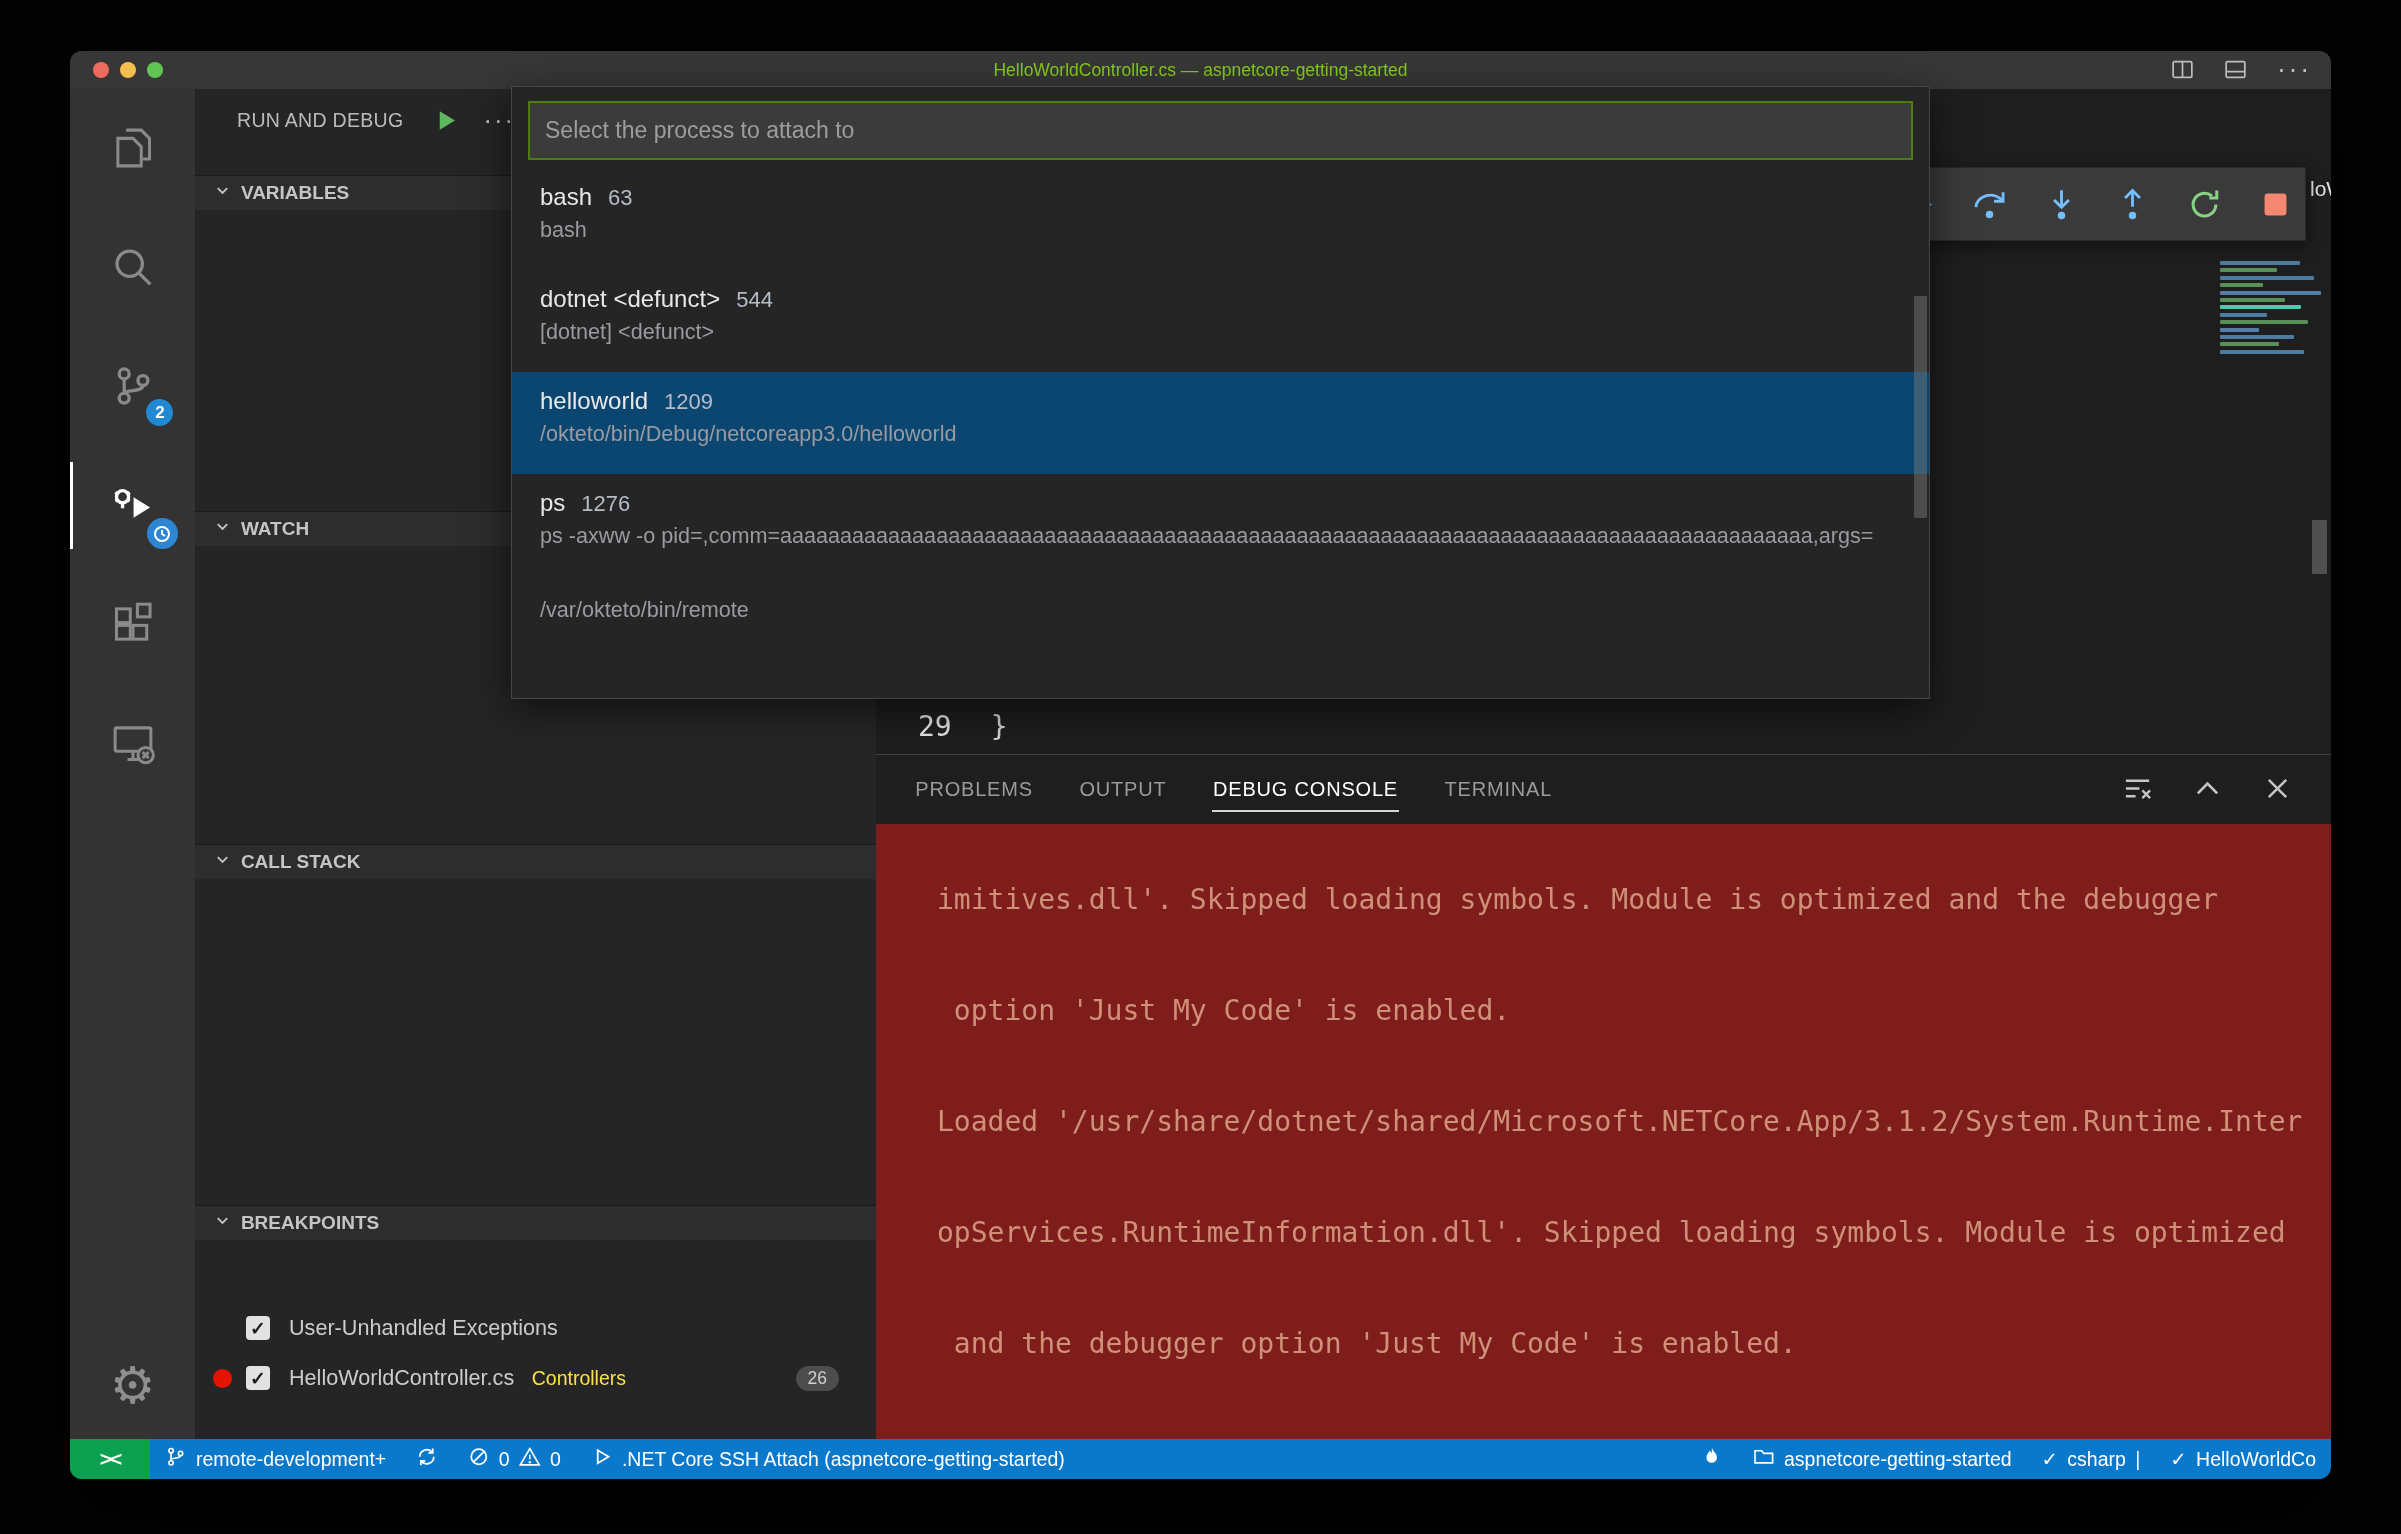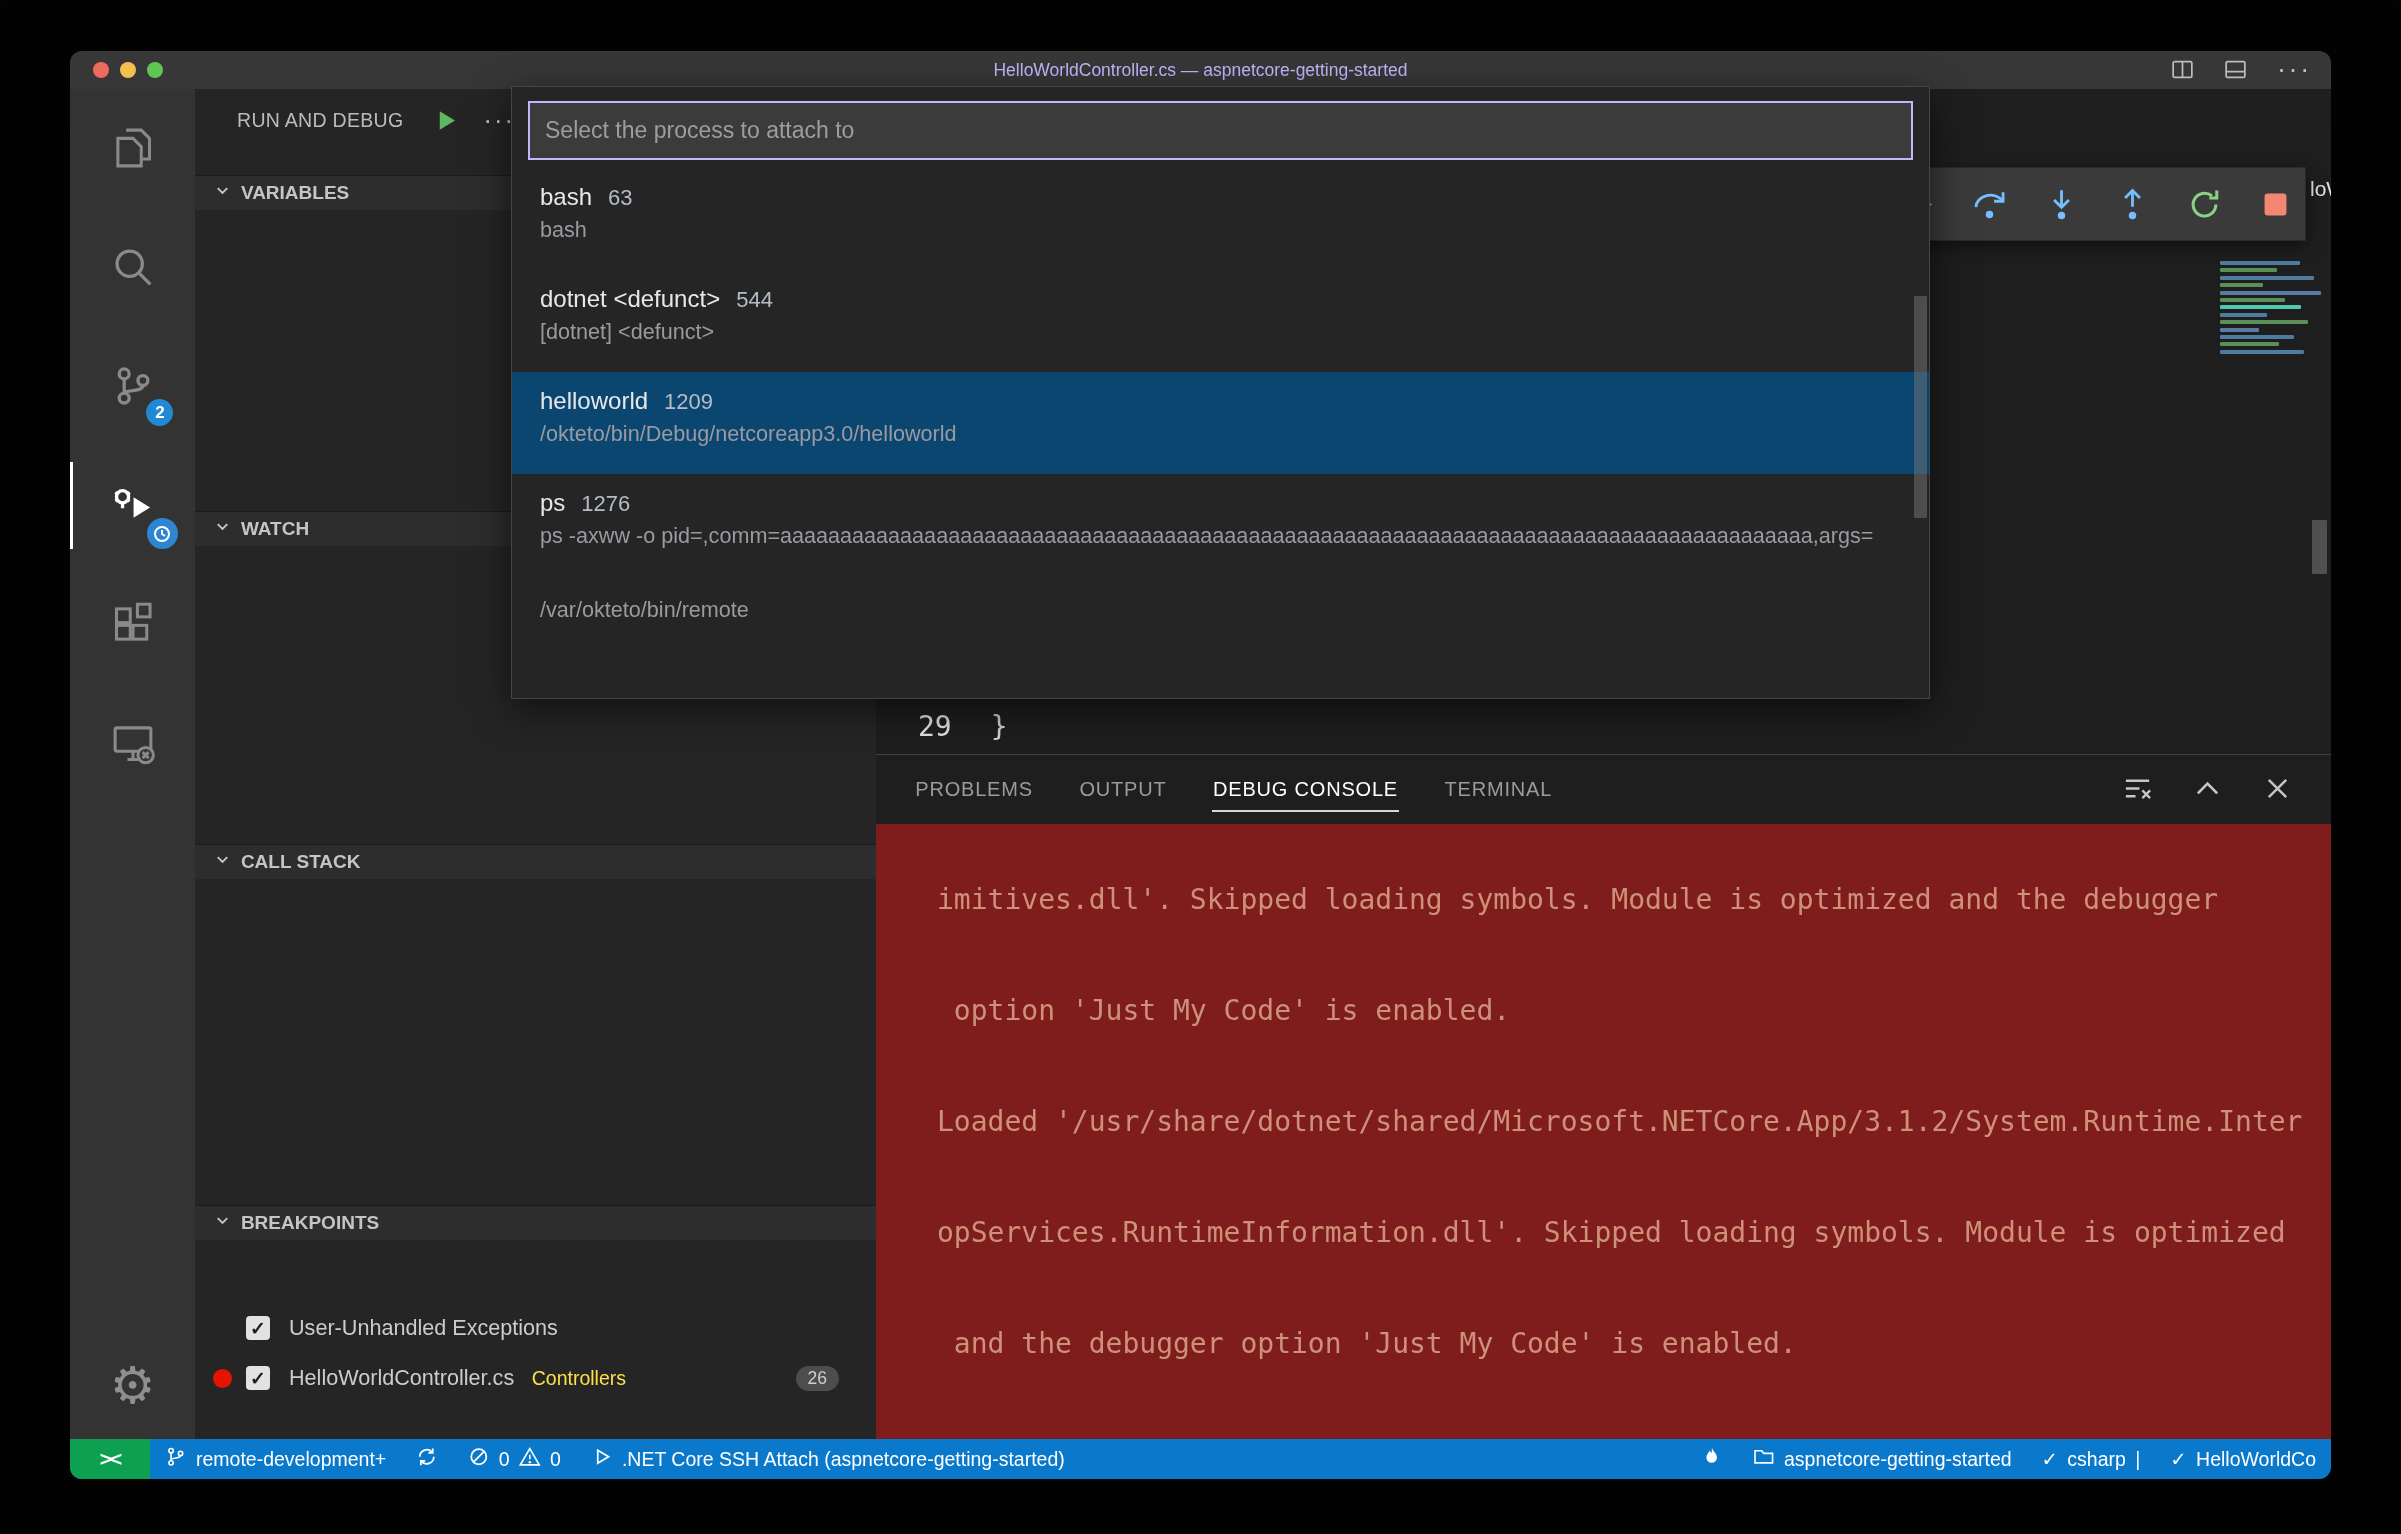--- a/index.html
+++ b/index.html
@@ -4,21 +4,21 @@
 <style>
   *{box-sizing:border-box;margin:0;padding:0}
   html,body{width:2401px;height:1535px;background:#030303;font-family:"Liberation Sans",sans-serif;overflow:hidden}
   .window{position:absolute;left:70px;top:51px;width:2261px;height:1428px;border-radius:12px;overflow:hidden;background:#1e1e1e;box-shadow:0 34px 94px rgba(0,0,0,.85);display:flex;flex-direction:column}
 
   
   .titlebar{height:38px;background:#373737;display:flex;align-items:center;position:relative;flex-shrink:0}
   .lights{display:flex;gap:10.8px;margin-left:23px}
   .light{width:16px;height:16px;border-radius:50%}
   .light.red{background:#ec6a5e}.light.yellow{background:#f4bf4f}.light.green{background:#61c554}
-  .win-title{position:absolute;left:50%;transform:translateX(-50%);color:#c4b5fd;font-size:17.5px;white-space:nowrap}
+  .win-title{position:absolute;left:50%;transform:translateX(-50%);color:#84cc16;font-size:17.5px;white-space:nowrap}
   .tb-actions{position:absolute;right:19px;display:flex;gap:30px;align-items:center;color:#bdbdbd}
   .tb-actions svg{width:23px;height:23px}
   .tb-more{font-size:27px;letter-spacing:2.7px;line-height:13.5px}
 
   .body-row{flex:1;display:flex;position:relative;min-height:0}
 
   
   .activitybar{width:125px;background:#333333;position:relative;flex-shrink:0}
   .act-item{width:125px;height:119px;display:flex;align-items:center;justify-content:center;position:relative;color:#8a8a8a}
   .act-item.active{color:#ffffff}
@@ -72,21 +72,21 @@
   
   .statusbar{height:40px;background:#0a79cc;display:flex;align-items:center;color:#fff;font-size:19.5px;flex-shrink:0;white-space:nowrap;overflow:hidden}
   .sb-remote{height:100%;background:#0ca050;display:flex;align-items:center;justify-content:center;width:80px;font-weight:bold;letter-spacing:-2px;font-size:21px;flex-shrink:0}
   .sb-item{display:flex;align-items:center;gap:9.4px;padding:0 15px;height:100%}
   .sb-item svg{width:21.6px;height:21.6px}
   .sb-right{margin-left:auto;display:flex;align-items:center;height:100%}
 
   
   .quickpick{position:absolute;left:441px;top:35px;width:1419px;background:#252526;z-index:100;border:0.7px solid #454545;box-shadow:0 10.8px 37px rgba(0,0,0,.6);padding-bottom:20px}
   .qp-input-wrap{padding:13.5px 16px 8px}
-  .qp-input{width:100%;height:59px;background:#3b3b3b;border:2px solid #c4b5fd;color:#ccc;font-size:23px;padding:0 15px;outline:none;font-family:"Liberation Sans",sans-serif}
+  .qp-input{width:100%;height:59px;background:#3b3b3b;border:2px solid #4d7c0f;color:#ccc;font-size:23px;padding:0 15px;outline:none;font-family:"Liberation Sans",sans-serif}
   .qp-input::placeholder{color:#9d9da0;opacity:1}
   .qp-item{height:102px;padding:15px 0 0 28px;overflow:hidden}
   .qp-item.selected{background:#0b4671}
   .qp-name{font-size:24px;color:#e8e8e8;display:flex;align-items:baseline;gap:16px;white-space:nowrap}
   .qp-pid{font-size:22px;color:#b6bcc5}
   .qp-detail{margin-top:6.7px;font-size:21.6px;color:#9a9aa0;white-space:nowrap;overflow:hidden}
   .qp-scroll{position:absolute;right:2px;top:209px;width:12.8px;height:222px;background:#757575;opacity:.5;border-radius:1.3px}
 </style>
 </head>
 <body>

